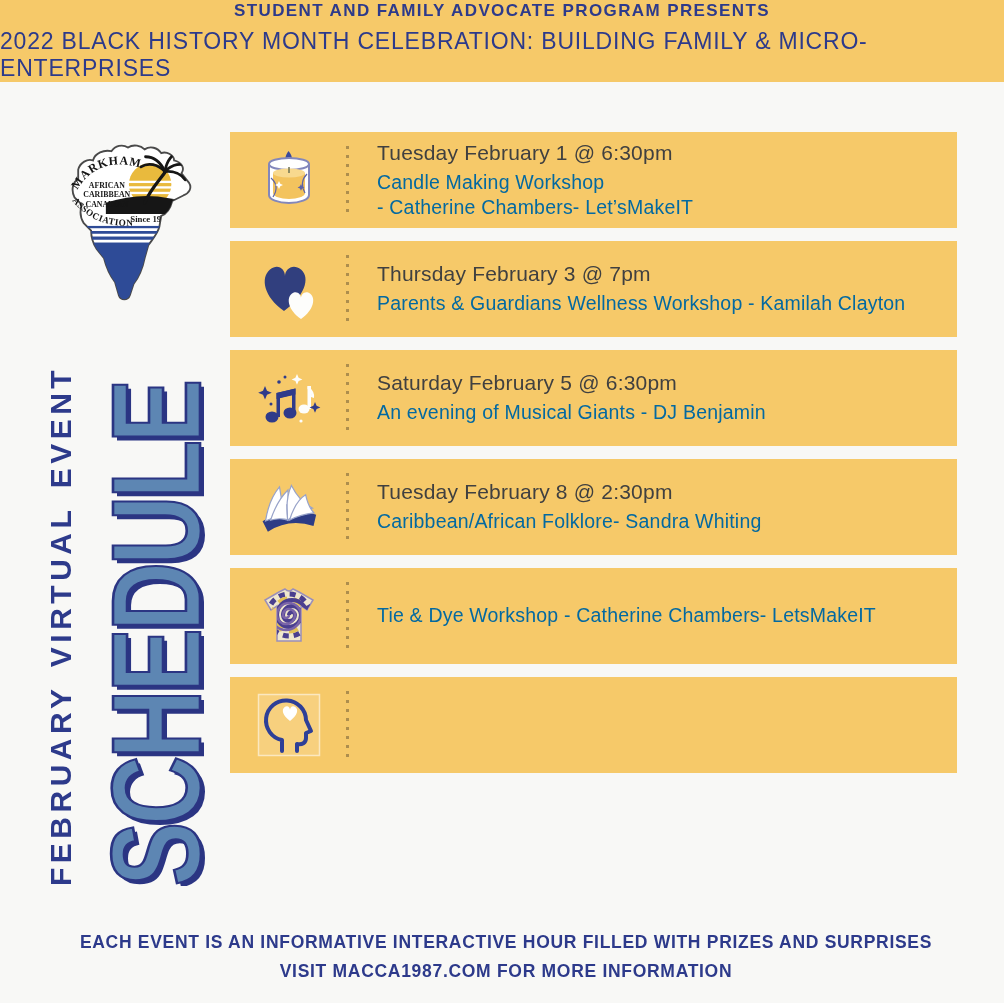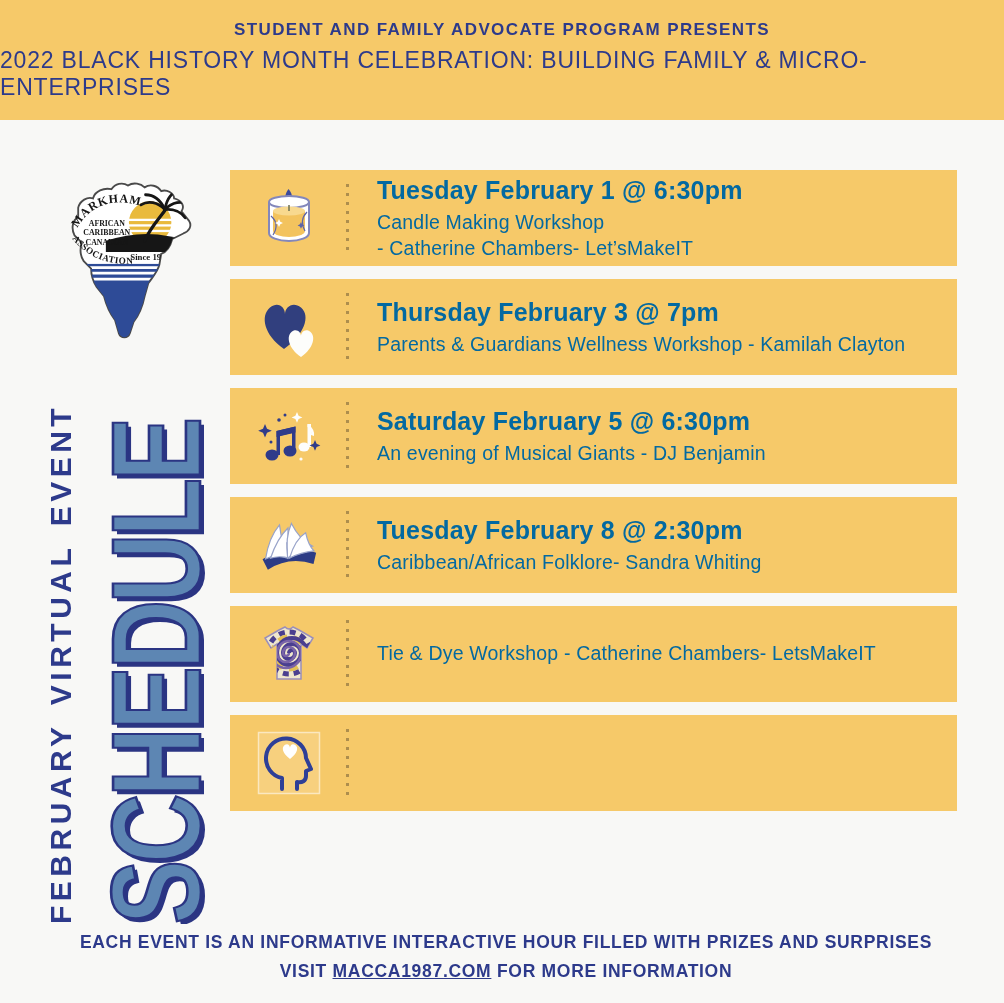--- a/index.html
+++ b/index.html
@@ -6,21 +6,21 @@
   html, body {
     width: 1004px; height: 1003px;
     background: #F8F8F6;
     font-family: "Liberation Sans", sans-serif;
     overflow: hidden;
     position: relative;
   }
 
   
   .banner {
-    height: 120px;
+    height: 82px;
     background: #F6C969;
     display: flex; flex-direction: column;
     align-items: center; justify-content: center;
     gap: 7px;
   }
   .banner-line1 {
     color: #2D3A8B; font-weight: bold; font-size: 17px;
     letter-spacing: 1.4px;
   }
   .banner-line2 {
@@ -83,35 +83,35 @@
   .icon-box svg { width: 64px; height: 64px; }
   .separator {
     width: 3px; height: 74px; flex: none;
     margin: 0 28px 0 24px;
     background-image: radial-gradient(circle, rgba(128,106,60,0.62) 1.5px, rgba(0,0,0,0) 1.6px);
     background-size: 3px 9px;
     background-repeat: repeat-y;
   }
   .event-text { display: flex; flex-direction: column; }
   .event-title {
-    font-weight: bold; font-size: 25px; color: #0369a1;
+    font-weight: normal; font-size: 21px; color: #404040;
     letter-spacing: 0.2px; margin-bottom: 4px; line-height: 1.25;
   }
   .event-line {
     font-size: 19.5px; color: #0369a1; line-height: 1.3;
     letter-spacing: 0.2px;
   }
 
   
   .footer {
     position: absolute; left: 0; bottom: 16px; width: 100%;
     text-align: center; color: #2D3A8B; font-weight: bold;
   }
   .footer-line { font-size: 17.5px; letter-spacing: 0.7px; line-height: 1.7; margin-left: 8px; }
-  .footer-link { text-decoration: underline; color: #2D3A8B; }
+  .footer-link { color: #2D3A8B; }
 </style>
 </head>
 <body>
 
 <div class="banner">
   <div class="banner-line1">STUDENT AND FAMILY ADVOCATE PROGRAM PRESENTS</div>
   <div class="banner-line2">2022 BLACK HISTORY MONTH CELEBRATION: BUILDING FAMILY &amp; MICRO-ENTERPRISES</div>
 </div>
 
 <div class="content">

